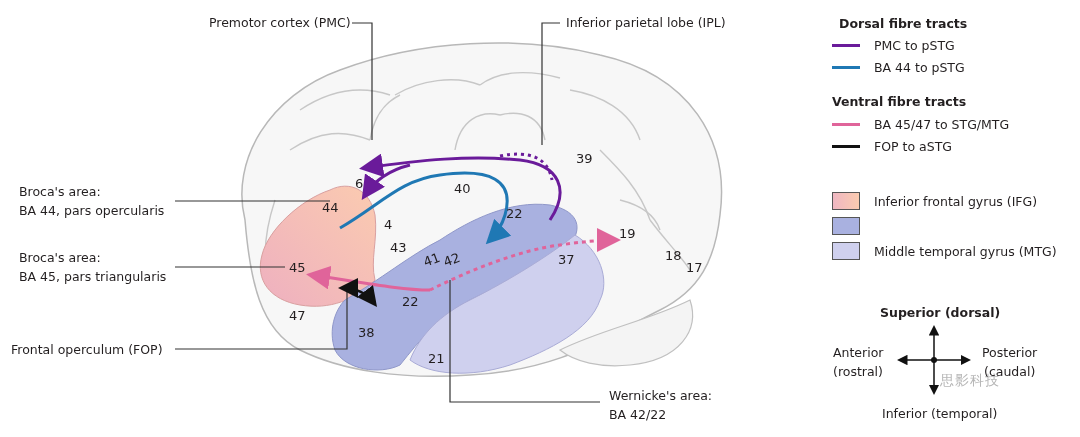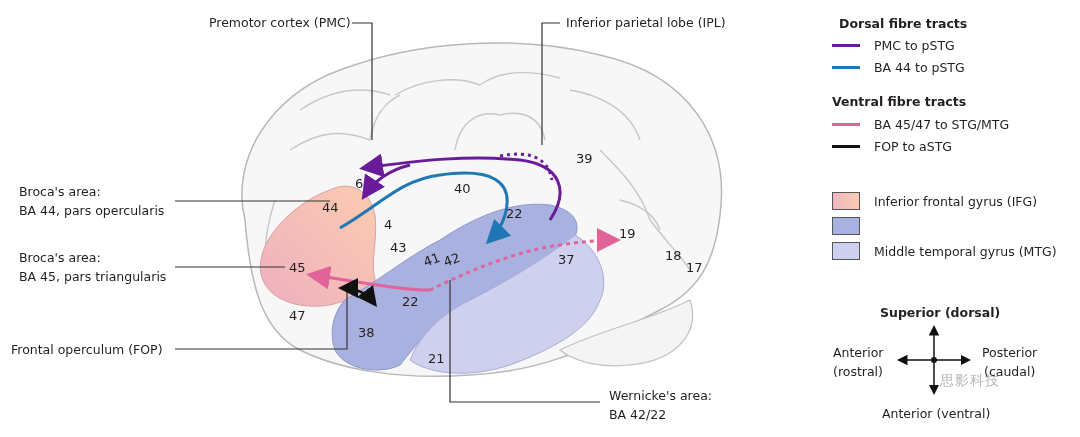--- a/index.html
+++ b/index.html
@@ -154,15 +154,15 @@
 <div class="legend-row" style="left:832px;top:242px;">
   <span class="swatch-box" style="background:#cfd0ee"></span>
   <span>Middle temporal gyrus (MTG)</span>
 </div>
 
 <div class="lbl" style="left:880px;top:303px;font-weight:bold;">Superior (dorsal)</div>
 <div class="lbl" style="left:833px;top:343px;">Anterior</div>
 <div class="lbl" style="left:833px;top:362px;">(rostral)</div>
 <div class="lbl" style="left:982px;top:343px;">Posterior</div>
 <div class="lbl" style="left:984px;top:362px;">(caudal)</div>
-<div class="lbl" style="left:882px;top:404px;">Anterior (ventral)</div>
+<div class="lbl" style="left:882px;top:404px;">Inferior (temporal)</div>
 
 <div class="watermark" style="left:940px;top:372px;">思影科技</div>
 
 </body></html>

